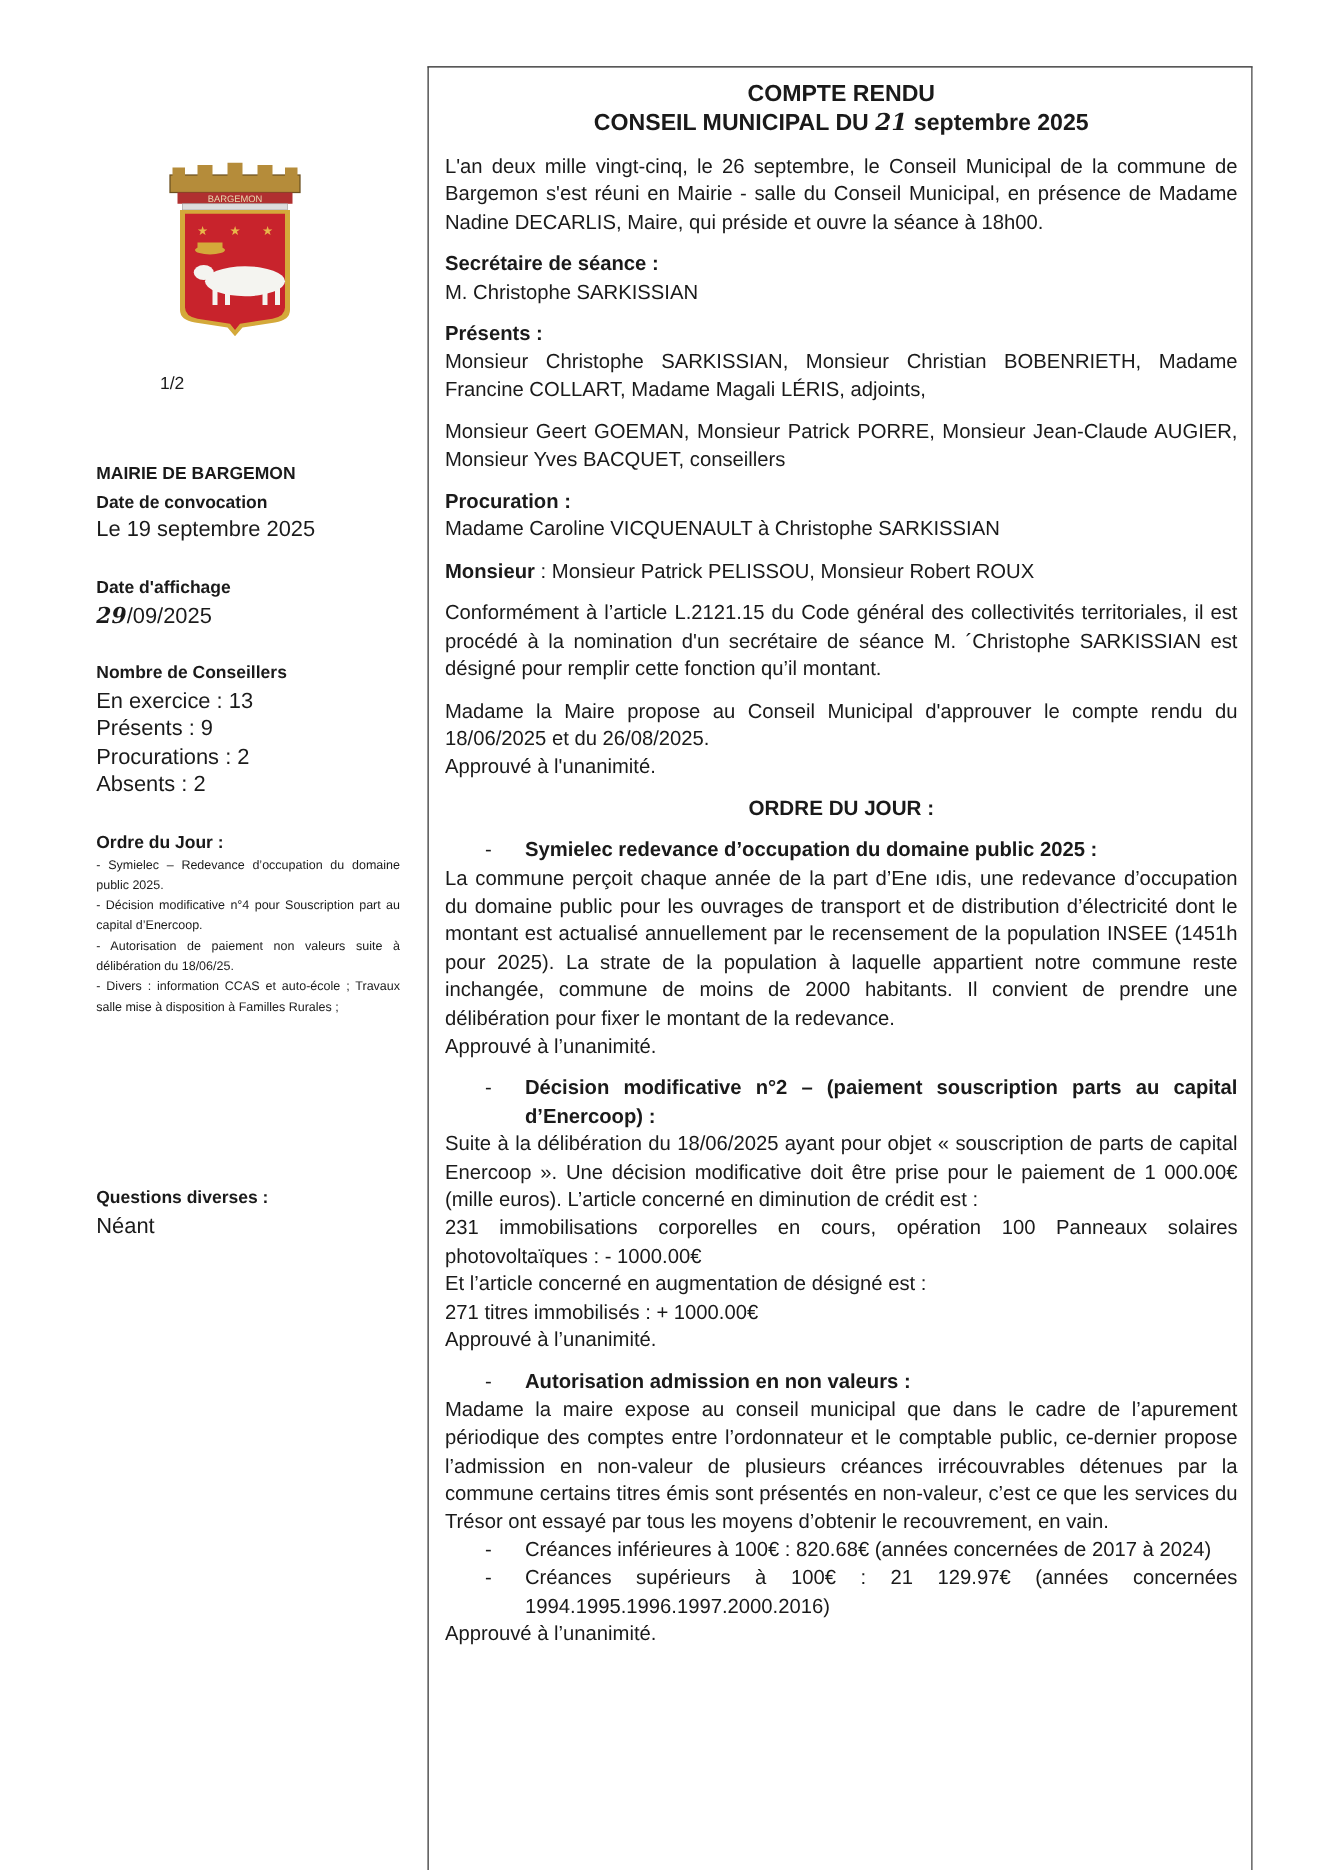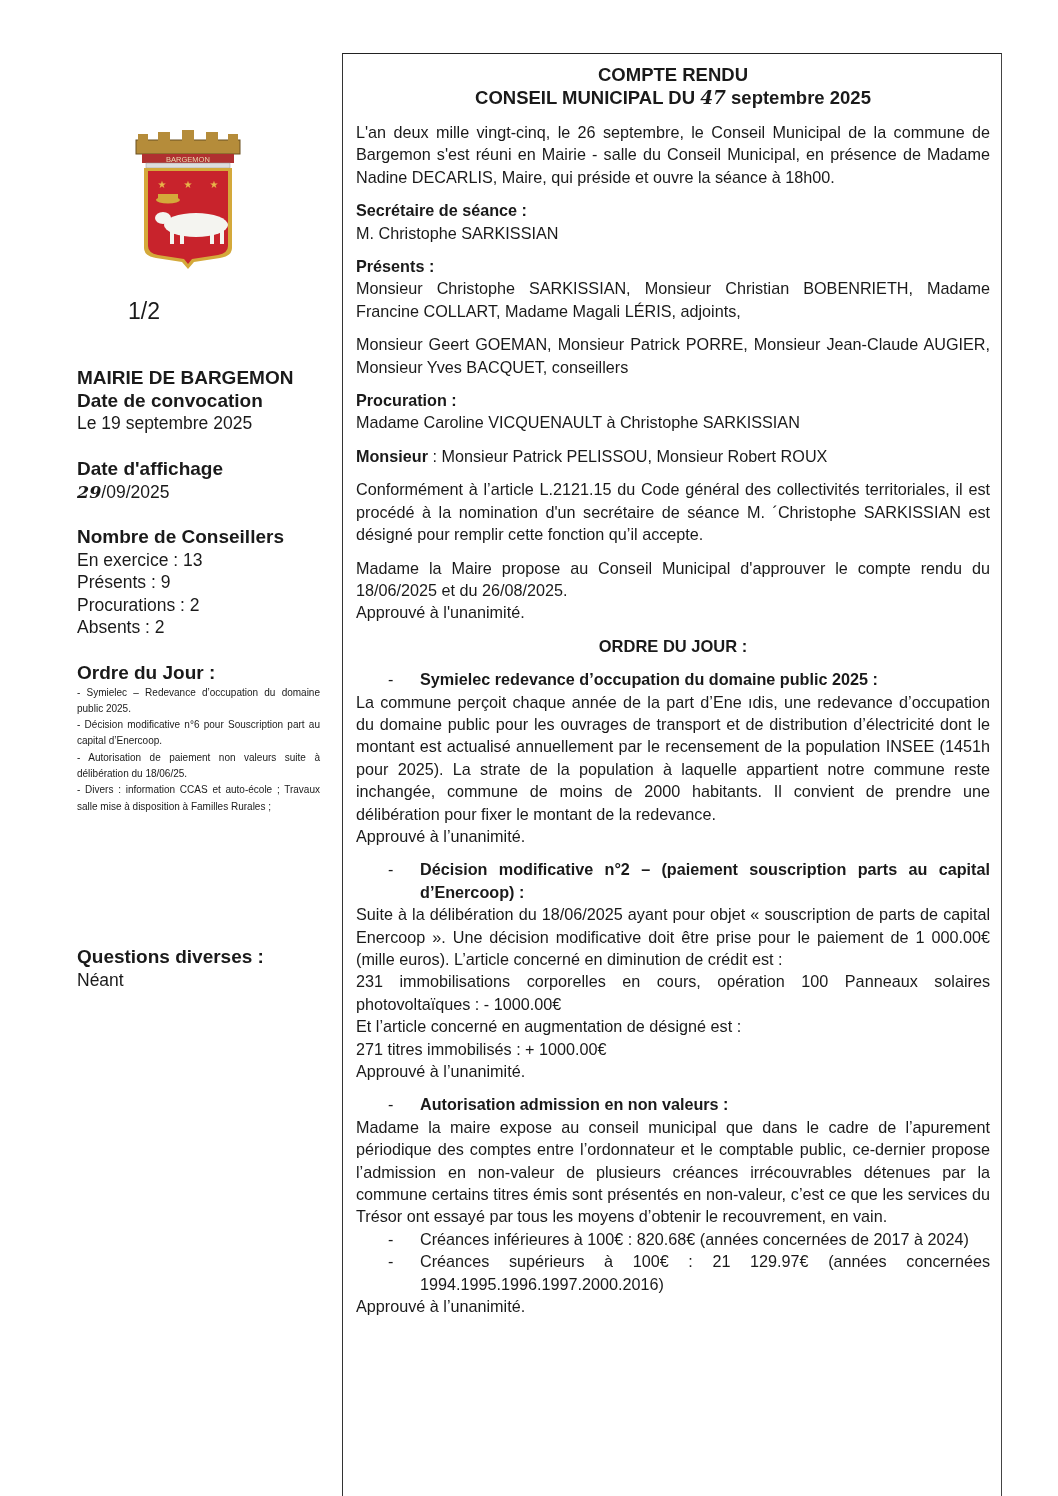--- a/index.html
+++ b/index.html
@@ -1,23 +1,23 @@
 <!DOCTYPE html>
 <html><head>
 <meta charset="utf-8">
 <style>
   html, body { margin: 0; padding: 0; background: #ffffff; }
   body {
     width: 1058px; height: 1496px; position: relative; overflow: hidden;
     font-family: "Liberation Sans", sans-serif; color: #1a1a1a;
   }
   .crest { position: absolute; left: 128px; top: 130px; width: 120px; height: 140px; }
-  .page-num { position: absolute; left: 128px; top: 298px; font-size: 23px; }
+  .page-num { position: absolute; left: 128px; top: 298px; font-size: 14px; }
   .l-block { position: absolute; left: 77px; width: 243px; font-size: 17.5px; line-height: 22.5px; }
-  .l-title { font-weight: bold; font-size: 19px; }
+  .l-title { font-weight: bold; font-size: 14px; }
   .odj-list { font-size: 10px; line-height: 16.3px; text-align: justify; }
   .odj-list div { text-align: justify; text-align-last: left; }
   .hand { font-family: "DejaVu Serif", serif; font-style: italic; font-weight: bold; }
 
   
   .box {
     position: absolute; left: 342px; top: 53px; width: 660px; height: 1466px;
     border: 1.5px solid #333; box-sizing: border-box;
     border-top-color: #222; border-right-color: #444; border-bottom-width: 2px;
   }
@@ -88,35 +88,35 @@
   <div>En exercice : 13</div>
   <div>Présents : 9</div>
   <div>Procurations : 2</div>
   <div>Absents : 2</div>
 </div>
 
 <div class="l-block" style="top:662px;">
   <div class="l-title">Ordre du Jour :</div>
   <div class="odj-list">
     <div>- Symielec – Redevance d’occupation du domaine public 2025.</div>
-    <div>- Décision modificative n°6 pour Souscription part au capital d’Enercoop.</div>
+    <div>- Décision modificative n°4 pour Souscription part au capital d’Enercoop.</div>
     <div>- Autorisation de paiement non valeurs suite à délibération du 18/06/25.</div>
     <div>- Divers : information CCAS et auto-école ; Travaux salle mise à disposition à Familles Rurales ;</div>
   </div>
 </div>
 
 <div class="l-block" style="top:946px;">
   <div class="l-title">Questions diverses :</div>
   <div>Néant</div>
 </div>
 
 <div class="box">
   <div class="box-inner">
     <div class="title1">COMPTE RENDU</div>
-    <div class="title2"><span>CONSEIL MUNICIPAL DU </span><span class="hand">47</span><span> septembre 2025</span></div>
+    <div class="title2"><span>CONSEIL MUNICIPAL DU </span><span class="hand">21</span><span> septembre 2025</span></div>
     <div class="gap-s"></div>
     <p class="p">L'an deux mille vingt-cinq, le 26 septembre, le Conseil Municipal de la commune de Bargemon s'est réuni en Mairie - salle du Conseil Municipal, en présence de Madame Nadine DECARLIS, Maire, qui préside et ouvre la séance à 18h00.</p>
     <div class="gap-s"></div>
 
     <div class="h">Secrétaire de séance :</div>
     <div>M. Christophe SARKISSIAN</div>
     <div class="gap-s"></div>
 
     <div class="h">Présents :</div>
     <p class="p">Monsieur Christophe SARKISSIAN, Monsieur Christian BOBENRIETH, Madame Francine COLLART, Madame Magali LÉRIS, adjoints,</p>
@@ -124,21 +124,21 @@
     <p class="p">Monsieur Geert GOEMAN, Monsieur Patrick PORRE, Monsieur Jean-Claude AUGIER, Monsieur Yves BACQUET, conseillers</p>
     <div class="gap-s"></div>
 
     <div class="h">Procuration :</div>
     <div>Madame Caroline VICQUENAULT à Christophe SARKISSIAN</div>
     <div class="gap-s"></div>
 
     <div><span class="h">Monsieur</span><span> : Monsieur Patrick PELISSOU, Monsieur Robert ROUX</span></div>
     <div class="gap-s"></div>
 
-    <p class="p">Conformément à l’article L.2121.15 du Code général des collectivités territoriales, il est procédé à la nomination d'un secrétaire de séance M. ´Christophe SARKISSIAN est désigné pour remplir cette fonction qu’il accepte.</p>
+    <p class="p">Conformément à l’article L.2121.15 du Code général des collectivités territoriales, il est procédé à la nomination d'un secrétaire de séance M. ´Christophe SARKISSIAN est désigné pour remplir cette fonction qu’il montant.</p>
     <div class="gap-s"></div>
 
     <p class="p">Madame la Maire propose au Conseil Municipal d'approuver le compte rendu du 18/06/2025 et du 26/08/2025.</p>
     <div>Approuvé à l'unanimité.</div>
     <div class="gap-s"></div>
 
     <div class="center-h">ORDRE DU JOUR :</div>
     <div class="gap-s"></div>
 
     <div class="item-title">

